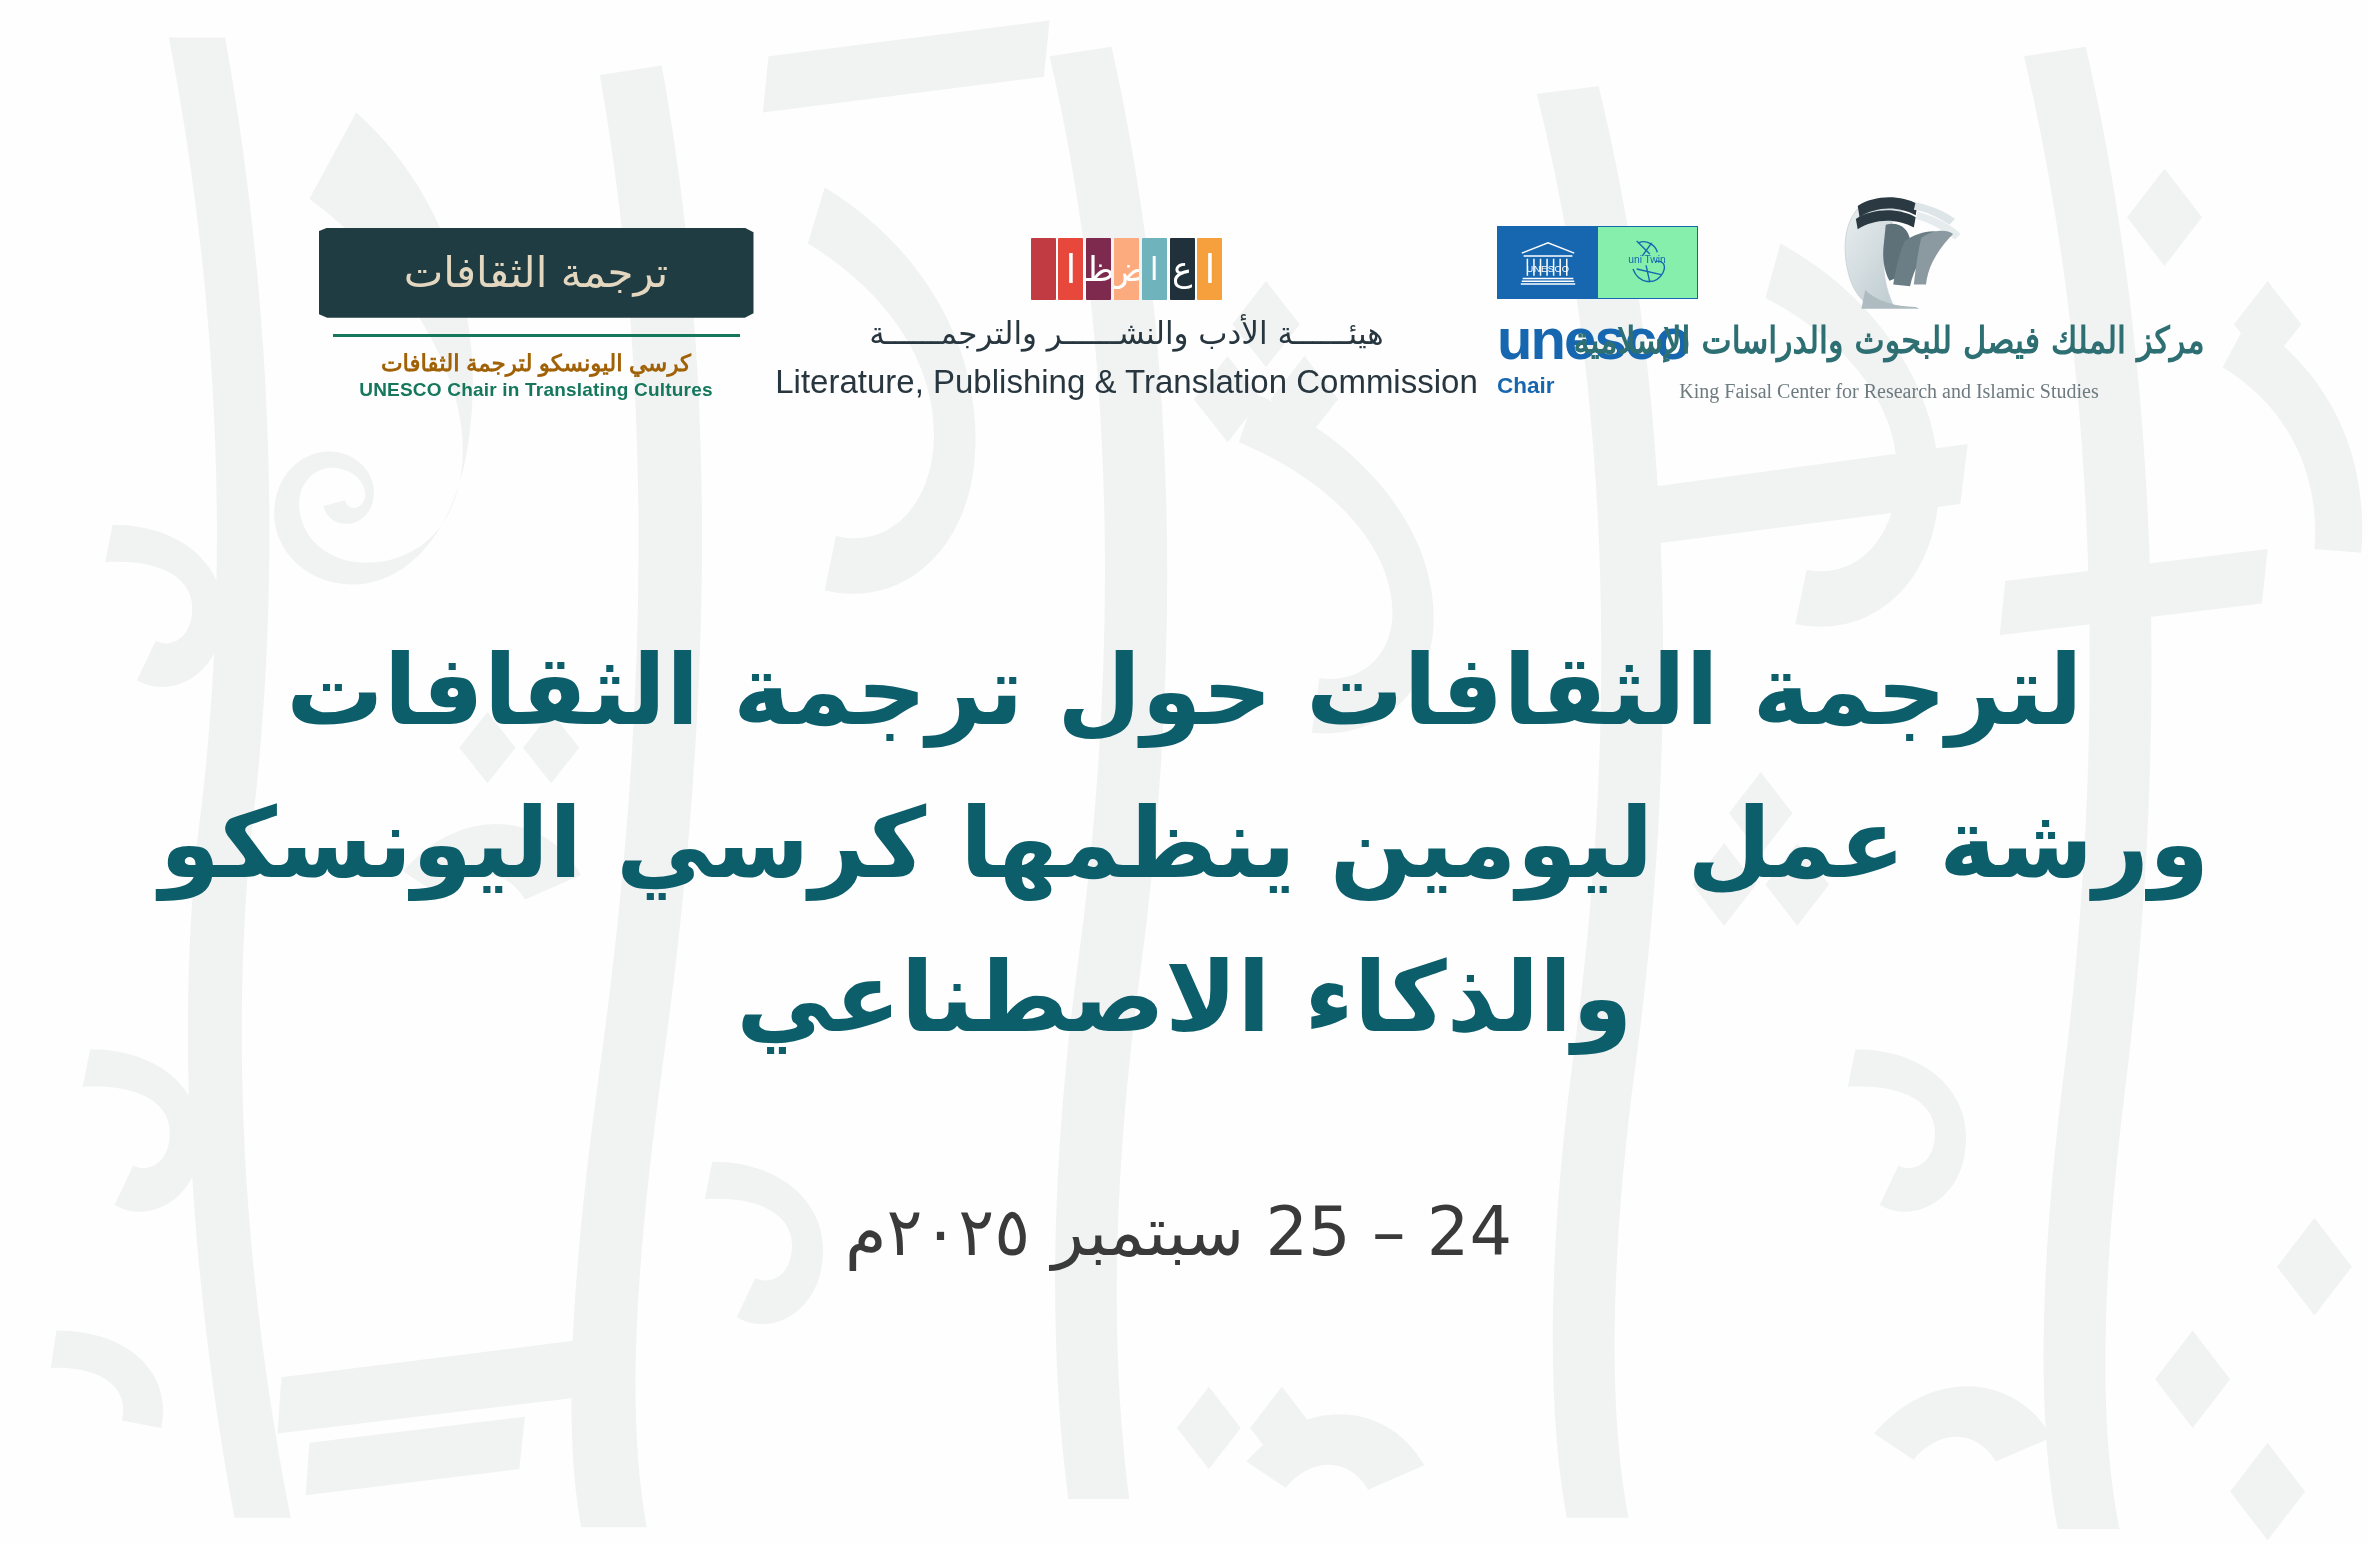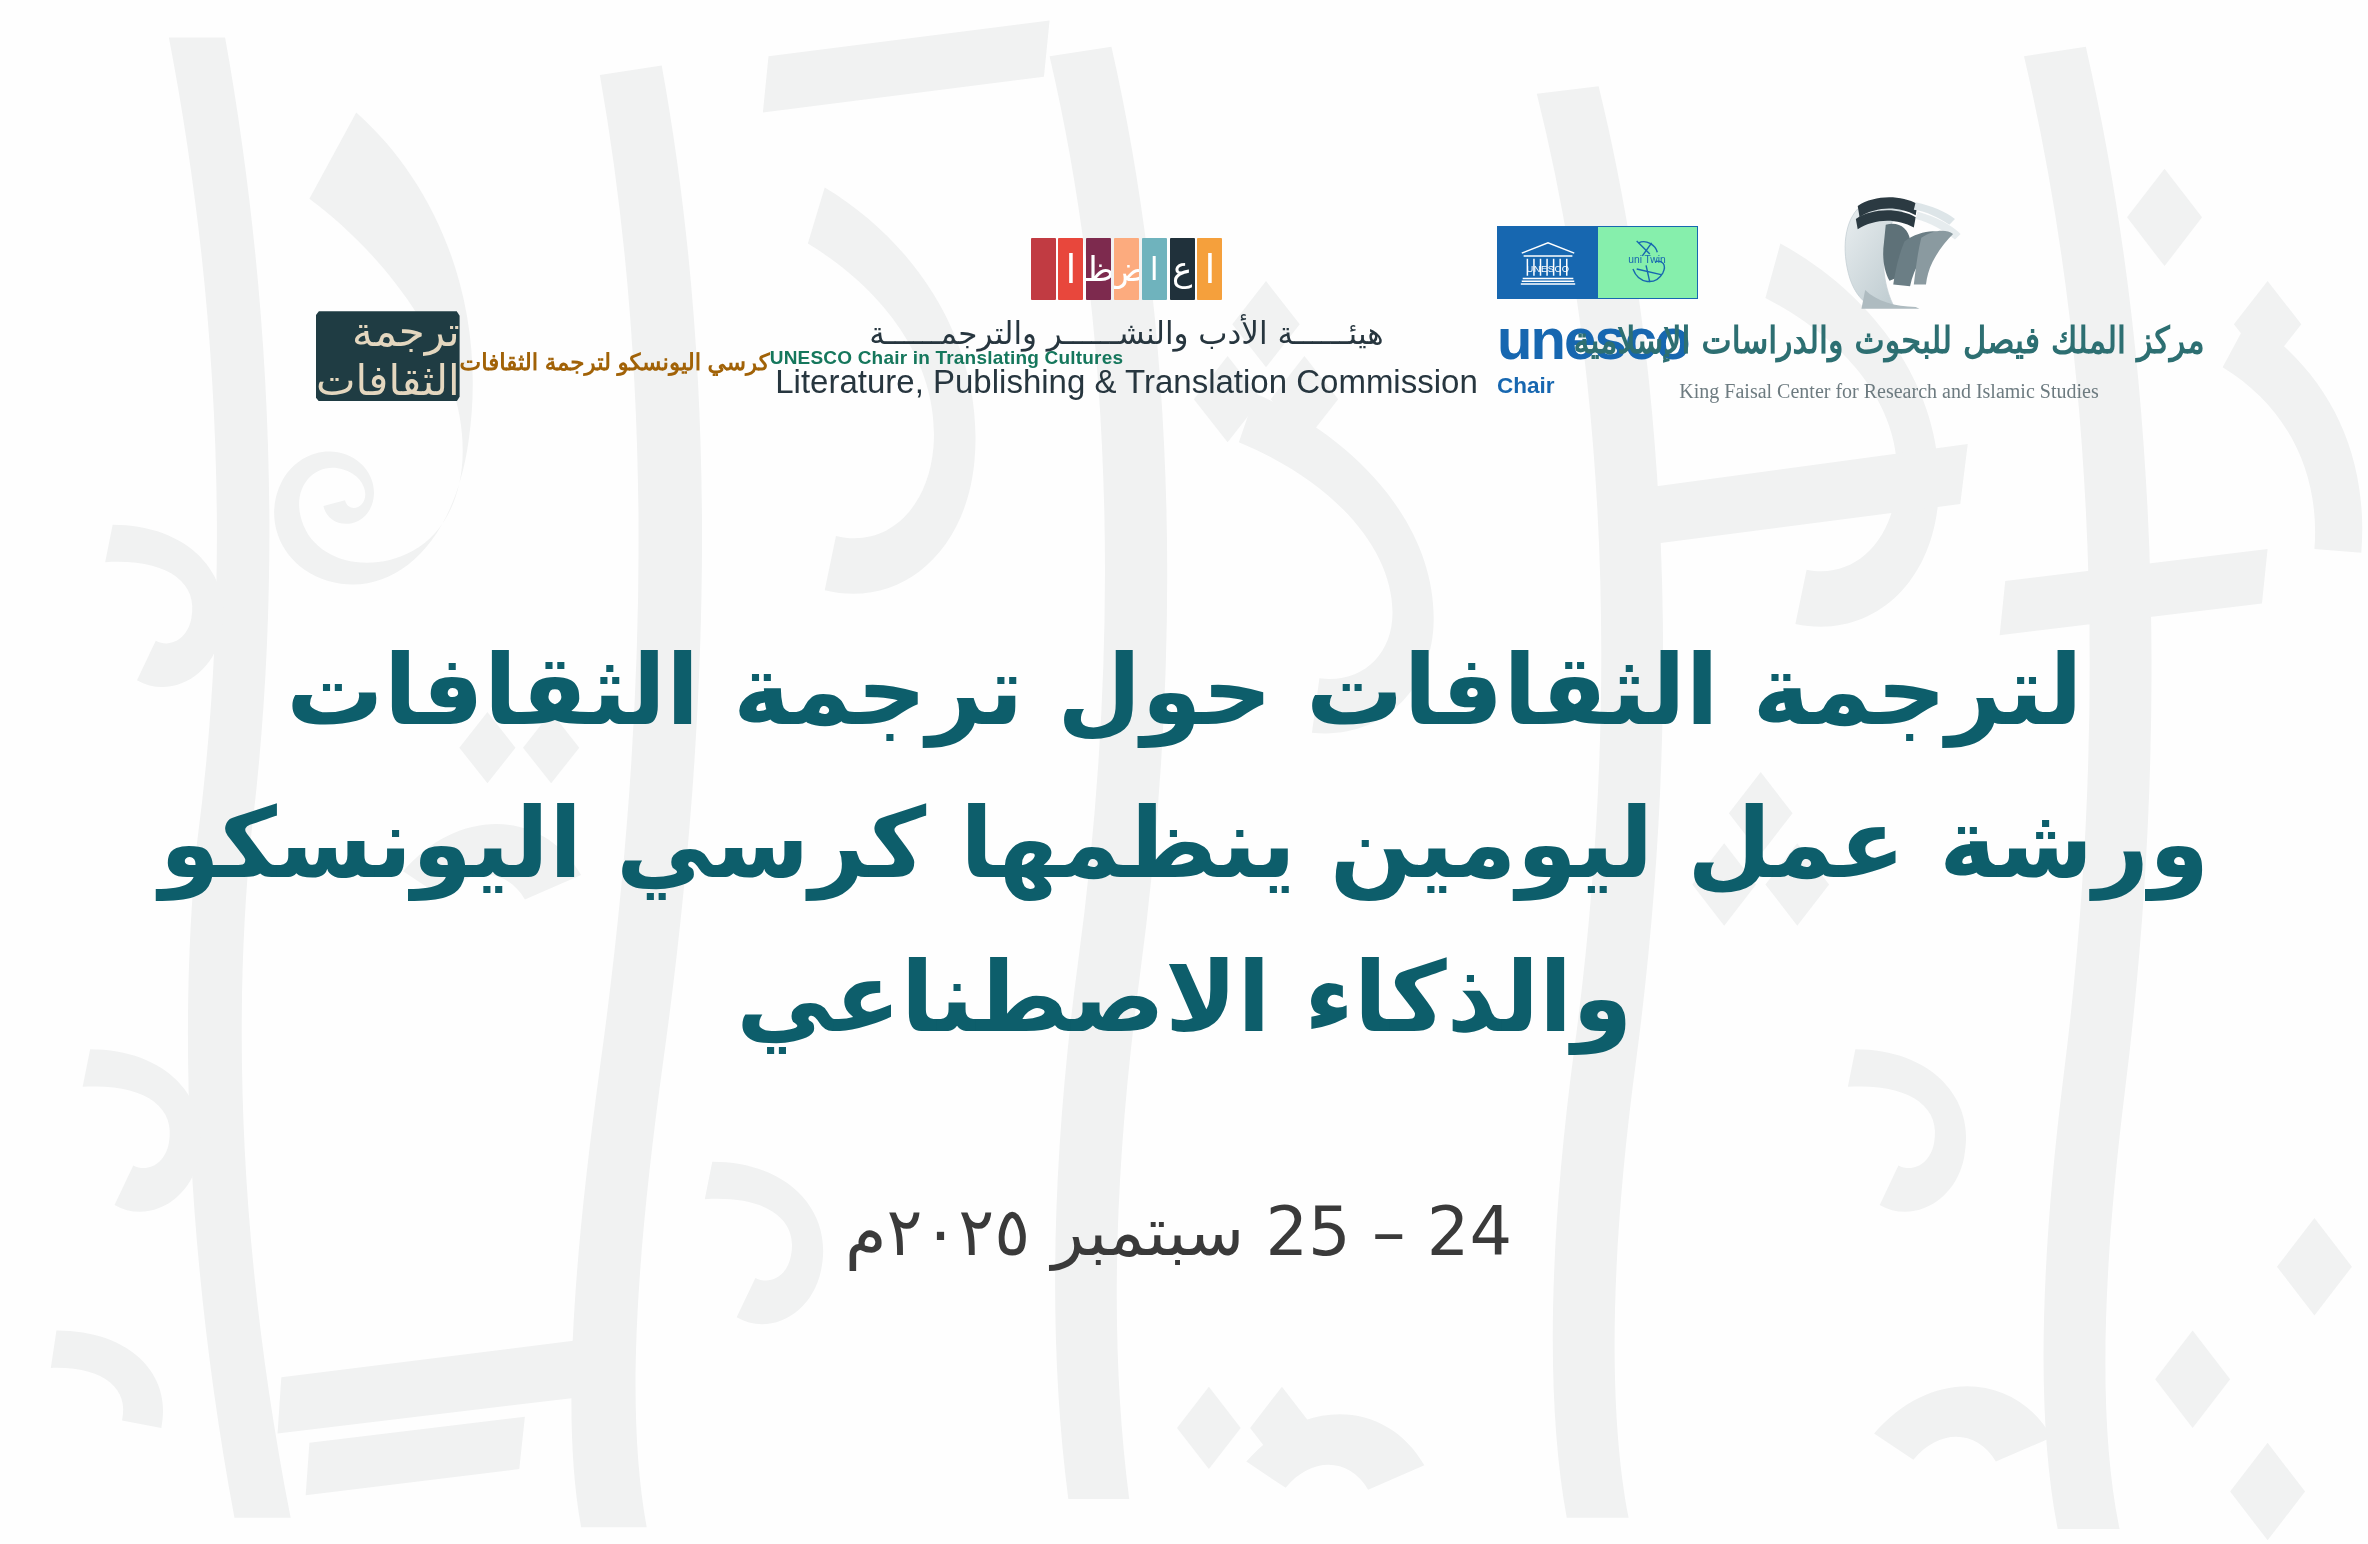--- a/index.html
+++ b/index.html
@@ -34,21 +34,21 @@
     height:197px;
     display:flex;
     align-items:flex-end;
     justify-content:center;
     gap:0px;
   }
 
   
   .logo-tc {
     width:440px;
-    display:flex; flex-direction:row; align-items:center;
+    display:flex; flex-direction:column; align-items:center;
     margin-right:24px;
     padding-bottom:3.7px;
   }
   .tc-box {
     width:435px; height:90px;
     background:#1f3c43;
     display:flex; align-items:center; justify-content:center;
     position:relative;
     clip-path: polygon(0 4%, 2% 0, 98% 0, 100% 5%, 100% 95%, 98% 100%, 2% 100%, 0 96%);
   }

